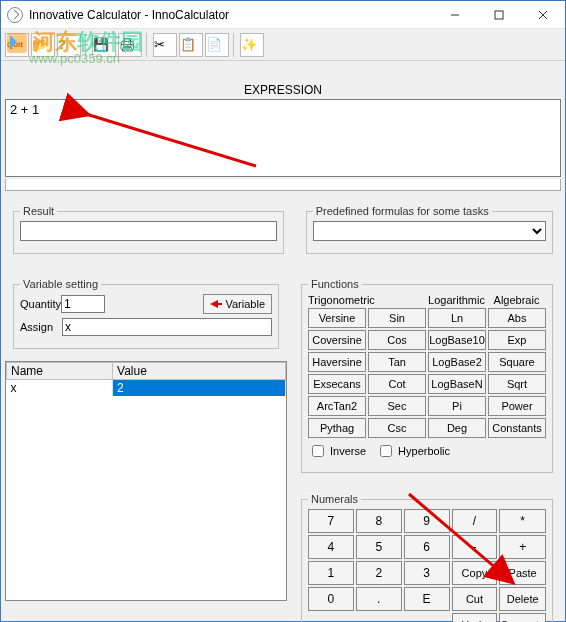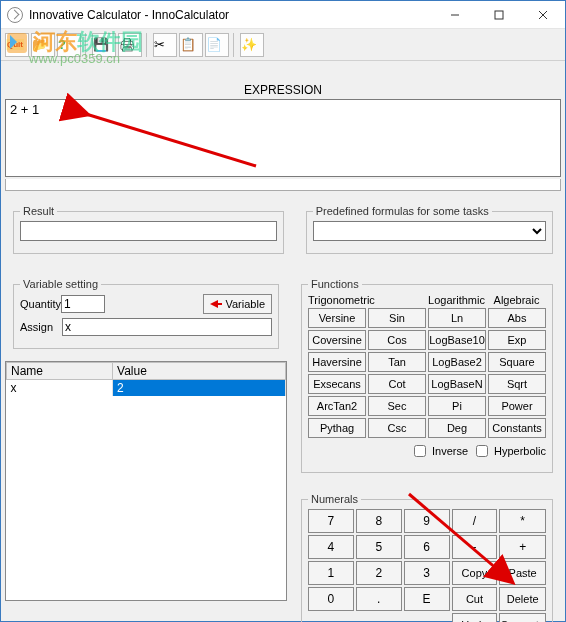--- a/index.html
+++ b/index.html
@@ -52,21 +52,21 @@
   .vartable { border:1px solid #888; background:#fff; height:240px; }
   .vartable table { width:100%; border-collapse:collapse; font-size:12px;}
   .vartable th { background:#f0f0f0; border:1px solid #c0c0c0; text-align:left; font-weight:normal; padding:1px 4px; height:16px;}
   .vartable td { border-right:1px solid #e0e0e0; padding:1px 4px; height:16px;}
   .vartable td.sel { background:#0078d7; color:#fff; }
 
   .funcs .cat { display:flex; gap:1px; font-size:11px; margin-bottom:2px;}
   .funcs .cat span{ flex:1; text-align:center;}
   .fgrid { display:grid; grid-template-columns: repeat(4,1fr); gap:2px;}
   .fbtn { height:20px; border:1px solid #888; background:#f4f4f4; font-size:11px; display:flex; align-items:center; justify-content:center;}
-  .checks { display:flex; gap:4px; margin-top:4px;justify-content:flex-end;}
+  .checks { display:flex; gap:10px; margin-top:4px;}
   .checks label{ font-size:11px; display:flex; align-items:center; gap:3px;}
   .checks input{ width:12px; height:12px;}
 
   .numerals .ngrid { display:grid; grid-template-columns: repeat(5,1fr); gap:2px;}
   .nbtn { height:24px; border:1px solid #888; background:#f4f4f4; font-size:12px; display:flex; align-items:center; justify-content:center;}
   .nbtn.small{font-size:11px;}
   .nbtn.empty{ visibility:hidden;}
 
   
   .wm { position:absolute; pointer-events:none; }

